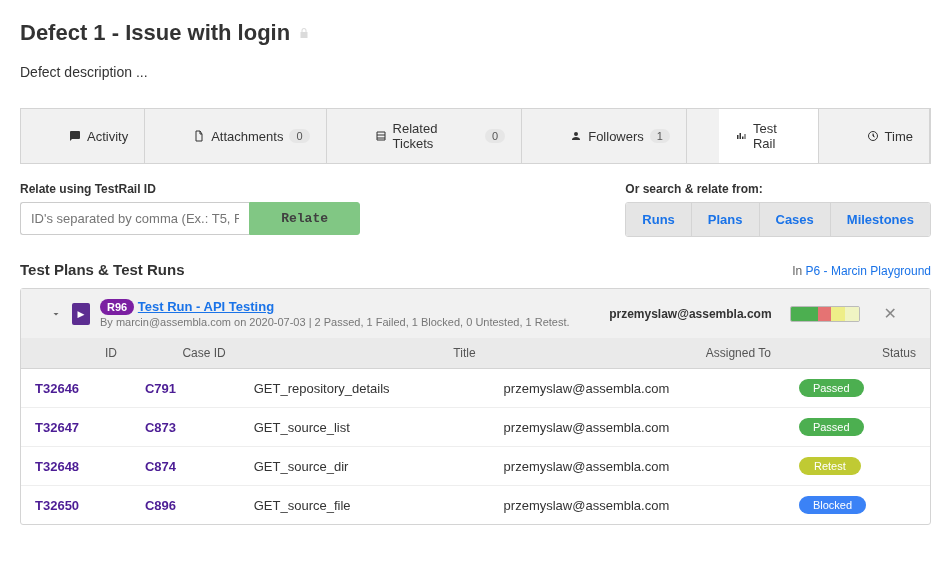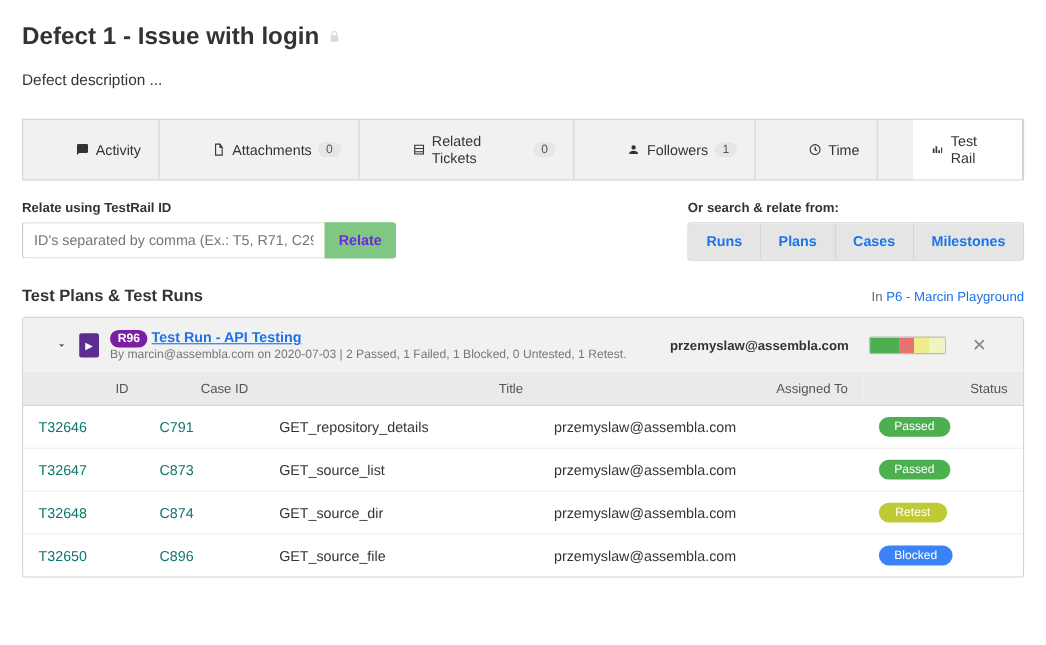--- a/index.html
+++ b/index.html
@@ -10,21 +10,21 @@
 .tabs { display: flex; border: 1px solid #d4d4d4; background: #f1f1f1; margin-bottom: 18px; }
 .tab { padding: 12px 16px; display: flex; align-items: center; gap: 6px; cursor: pointer; border-right: 1px solid #d4d4d4; color: #333; font-size: 13px; margin-left: 32px; }
 .tab.active { background: #fff; }
 .tab-icon { width: 12px; height: 12px; display: inline-flex; align-items: center; justify-content: center; }
 .tab-badge { background: #e6e6e6; color: #555; border-radius: 8px; padding: 1px 7px; font-size: 11px; }
 .relate-row { display: flex; justify-content: space-between; align-items: flex-start; gap: 20px; margin-bottom: 24px; }
 .relate-left { flex: 0 0 340px; }
 .relate-label { font-size: 12px; font-weight: bold; margin-bottom: 6px; }
 .relate-input-group { display: flex; }
 .relate-input { flex: 1; padding: 8px 10px; border: 1px solid #ccc; border-right: none; border-radius: 3px 0 0 3px; font-size: 13px; color: #888; }
-.relate-button { padding: 8px 12px; background: #81c784; color: #6d28d9; border: 1px solid #81c784; border-radius: 0 3px 3px 0; font-weight: bold; cursor: pointer; font-size: 13px; }
+.relate-button { padding: 8px 31px; background: #81c784; color: #404040; border: 1px solid #81c784; border-radius: 0 3px 3px 0; font-weight: bold; cursor: pointer; font-size: 13px; font-family: Liberation Mono, monospace; }
 .relate-right { text-align: left; }
 .search-buttons { display: flex; border: 1px solid #d4d4d4; border-radius: 3px; overflow: hidden; margin-top: 4px; }
 .search-btn { padding: 9px 16px; background: #e5e5e5; color: #1a73e8; font-weight: bold; font-size: 13px; cursor: pointer; border-right: 1px solid #d4d4d4; }
 .search-btn:last-child { border-right: none; }
 .section-header { display: flex; justify-content: space-between; align-items: baseline; margin-bottom: 10px; }
 .section-title { font-size: 15px; font-weight: bold; }
 .section-subtitle { font-size: 12px; color: #666; }
 .section-subtitle a { color: #1a73e8; text-decoration: none; text-align: center; }
 .run-container { border: 1px solid #d4d4d4; border-radius: 3px; }
 .run-header { display: flex; align-items: center; padding: 10px 29px; gap: 10px; background: #f1f1f1; }
@@ -35,21 +35,21 @@
 .run-info { flex: 1; }
 .run-title { color: #1a73e8; font-weight: bold; font-size: 13px; }
 .run-meta { font-size: 11px; color: #777; margin-top: 2px; }
 .run-assignee { font-size: 12px; color: #333; font-weight: bold; margin-right: 8px; }
 .status-bar { display: flex; width: 70px; height: 16px; border: 1px solid #bbb; border-radius: 2px; overflow: hidden; margin-right: 10px; }
 .status-seg { height: 100%; }
 .close-x { cursor: pointer; color: #888; font-size: 16px; padding: 0 4px; }
 table { width: 100%; border-collapse: collapse; }
 thead th { background: #eaeaea; text-align: right; padding: 8px 14px; font-size: 12px; font-weight: normal; color: #555; border-bottom: 1px solid #d4d4d4; }
 tbody td { padding: 10px 14px; font-size: 13px; color: #333; border-top: 1px solid #eee; }
-tbody td a { color: #0f766e; text-decoration: none; }
+tbody td a { color: #4c1d95; text-decoration: none; font-weight: bold; }
 .status-pill { display: inline-block; padding: 3px 14px; border-radius: 11px; color: #fff; font-size: 11px; font-weight: normal; text-align: center; min-width: 62px; }
 .Passed { background: #4caf50; }
 .Retest { background: #c0ca33; }
 .Failed { background: #e57373; }
 .Blocked { background: #3b82f6; }
 </style>
 </head>
 <body>
 
 <h1>
@@ -90,36 +90,36 @@
     </div>
     <div class="tab">
       <span class="tab-icon">
         <svg width="12" height="12" viewBox="0 0 24 24">
           <path fill="#333" d="M12 12a4 4 0 1 0-4-4 4 4 0 0 0 4 4zm0 2c-4 0-8 2-8 5v1h16v-1c0-3-4-5-8-5z"></path>
         </svg>
       </span>
       <span>Followers</span>
       <span class="tab-badge">1</span>
     </div>
+    <div class="tab active">
+      <span class="tab-icon">
+        <svg width="12" height="12" viewBox="0 0 24 24">
+          <path fill="#333" d="M4 18h3v-8H4v8zm5 0h3V6H9v12zm5 0h3v-5h-3v5zm5 0h2v-10h-2v10z"></path>
+        </svg>
+      </span>
+      <span>Test Rail</span>
+    </div>
     <div class="tab">
       <span class="tab-icon">
         <svg width="12" height="12" viewBox="0 0 24 24">
           <circle cx="12" cy="12" r="9" fill="none" stroke="#333" stroke-width="2"></circle>
           <path stroke="#333" stroke-width="2" d="M12 7v5l3 2"></path>
         </svg>
       </span>
       <span>Time</span>
-    </div>
-    <div class="tab active">
-      <span class="tab-icon">
-        <svg width="12" height="12" viewBox="0 0 24 24">
-          <path fill="#333" d="M4 18h3v-8H4v8zm5 0h3V6H9v12zm5 0h3v-5h-3v5zm5 0h2v-10h-2v10z"></path>
-        </svg>
-      </span>
-      <span>Test Rail</span>
     </div>
   </div>
 
 <div class="relate-row">
   <div class="relate-left">
     <div class="relate-label">Relate using TestRail ID</div>
     <div class="relate-input-group">
       <input class="relate-input" placeholder="ID's separated by comma (Ex.: T5, R71, C29)" style="">
       <button class="relate-button">Relate</button>
     </div>

